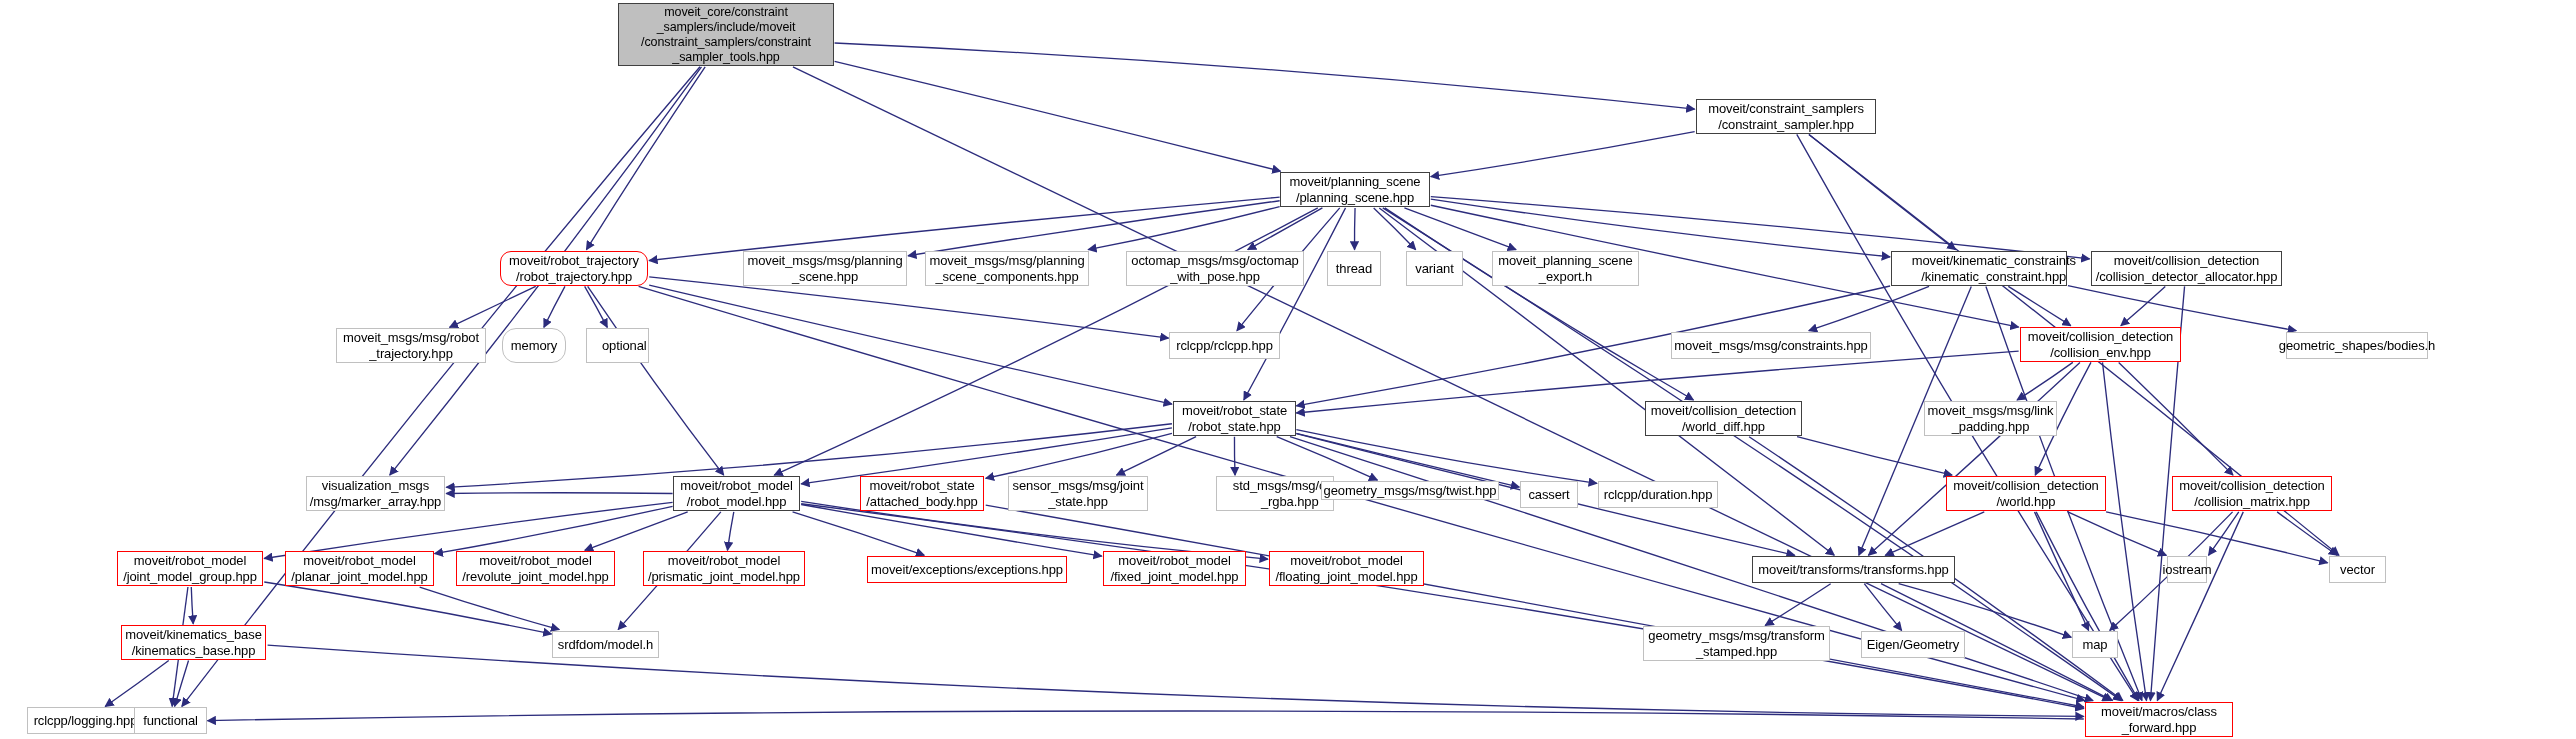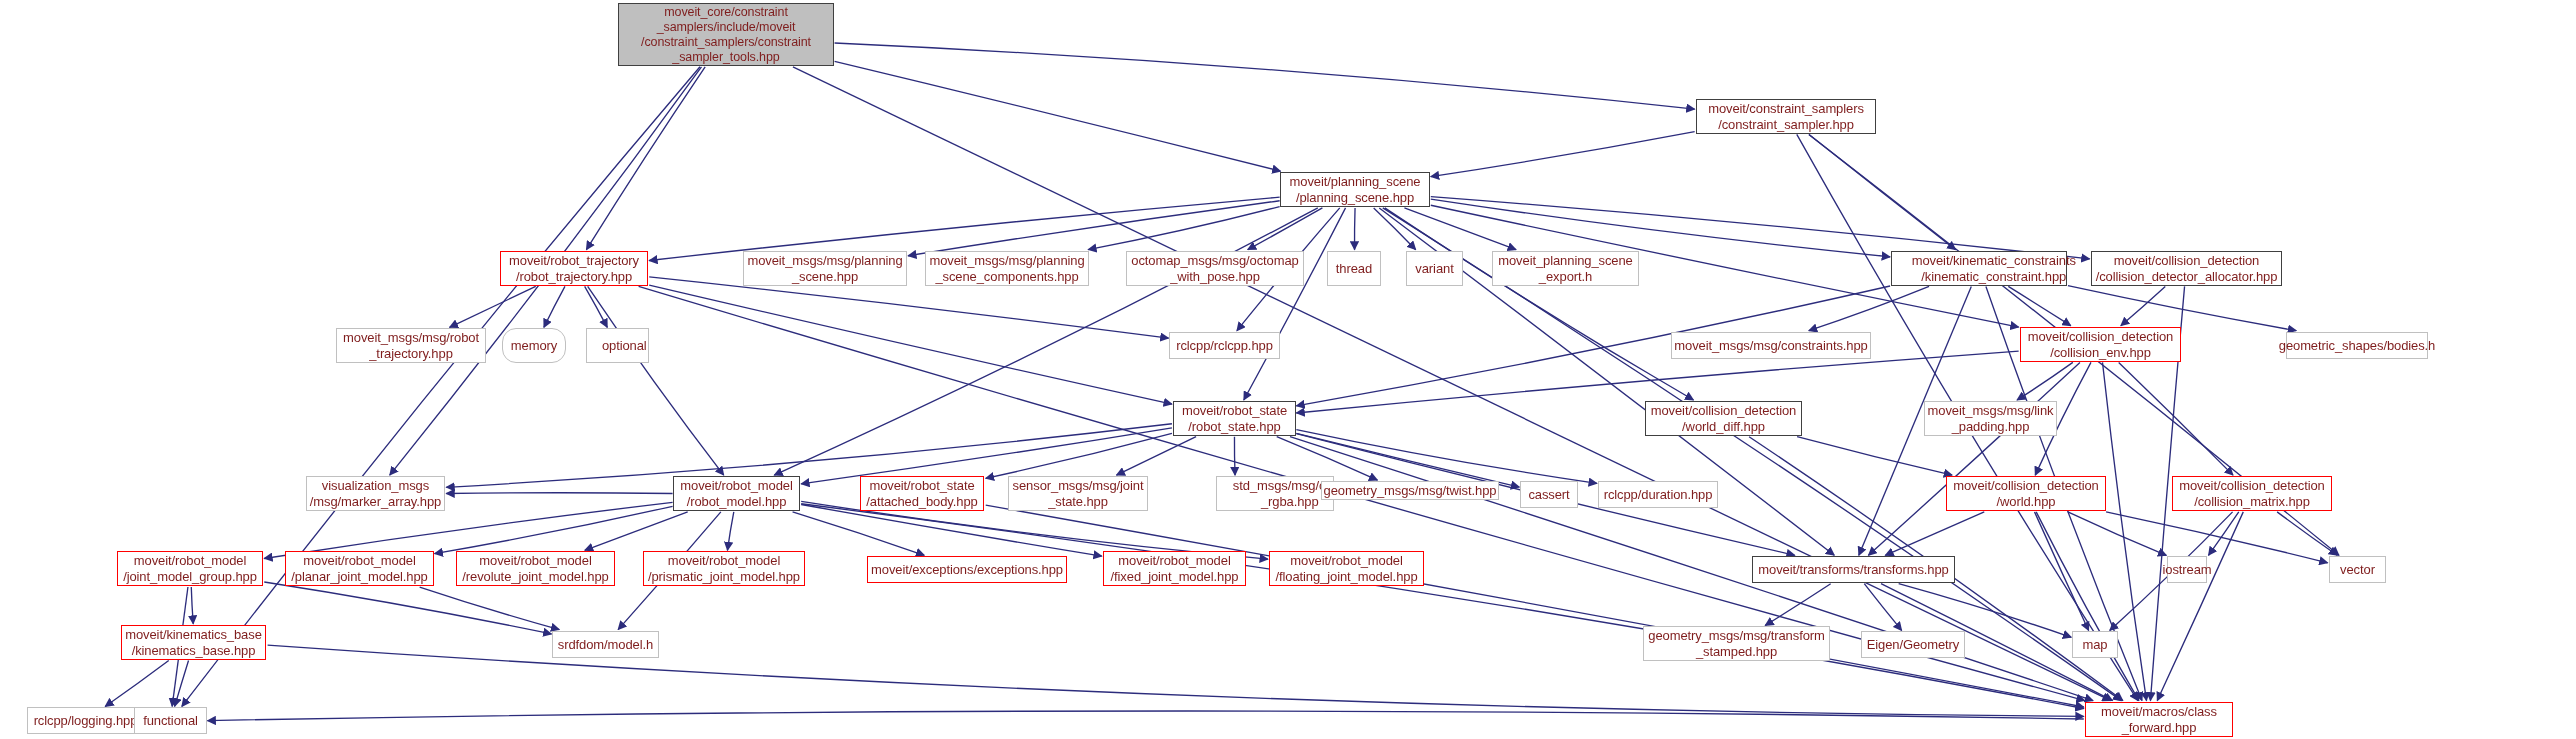--- a/index.html
+++ b/index.html
@@ -25,21 +25,21 @@
   }
   .node {
     position: absolute;
     box-sizing: border-box;
     display: flex;
     align-items: center;
     justify-content: center;
     text-align: center;
     background: #ffffff;
     border: 0.8px solid #c0c0c0;
-    color: #7f1d1d;
+    color: #000000;
     font-size: 13px;
     line-height: 1.18;
     white-space: pre-line;
     letter-spacing: -0.1px;
     padding: 0.8px 2.5px;
     z-index: 5;
   }
   .node.red {
     border: 1.7px solid #ff0000;
   }
@@ -157,21 +157,21 @@
   </svg>
   <div id="node-layer">
       <div class="node root" style="left: 618px; top: 3.3px; width: 216px; height: 63px; font-size: 12.5px;">moveit_core/constraint
 _samplers/include/moveit
 /constraint_samplers/constraint
 _sampler_tools.hpp</div>
       <div class="node dark" style="left: 1696px; top: 99px; width: 180px; height: 35px;">moveit/constraint_samplers
 /constraint_sampler.hpp</div>
       <div class="node dark" style="left: 1280px; top: 172px; width: 150px; height: 35px;">moveit/planning_scene
 /planning_scene.hpp</div>
-      <div class="node red" style="left: 500px; top: 251px; width: 148px; height: 35px;">moveit/robot_trajectory
+      <div class="node red" style="left: 500px; top: 251px; width: 148px; height: 35px; border-radius: 11px;">moveit/robot_trajectory
 /robot_trajectory.hpp</div>
       <div class="node" style="left: 743px; top: 251px; width: 164px; height: 35px;">moveit_msgs/msg/planning
 _scene.hpp</div>
       <div class="node" style="left: 925px; top: 251px; width: 164px; height: 35px;">moveit_msgs/msg/planning
 _scene_components.hpp</div>
       <div class="node" style="left: 1126px; top: 251px; width: 178px; height: 35px;">octomap_msgs/msg/octomap
 _with_pose.hpp</div>
       <div class="node" style="left: 1327px; top: 251px; width: 54px; height: 35px;">thread</div>
       <div class="node" style="left: 1406px; top: 251px; width: 57px; height: 35px;">variant</div>
       <div class="node" style="left: 1492px; top: 251px; width: 147px; height: 35px;">moveit_planning_scene

